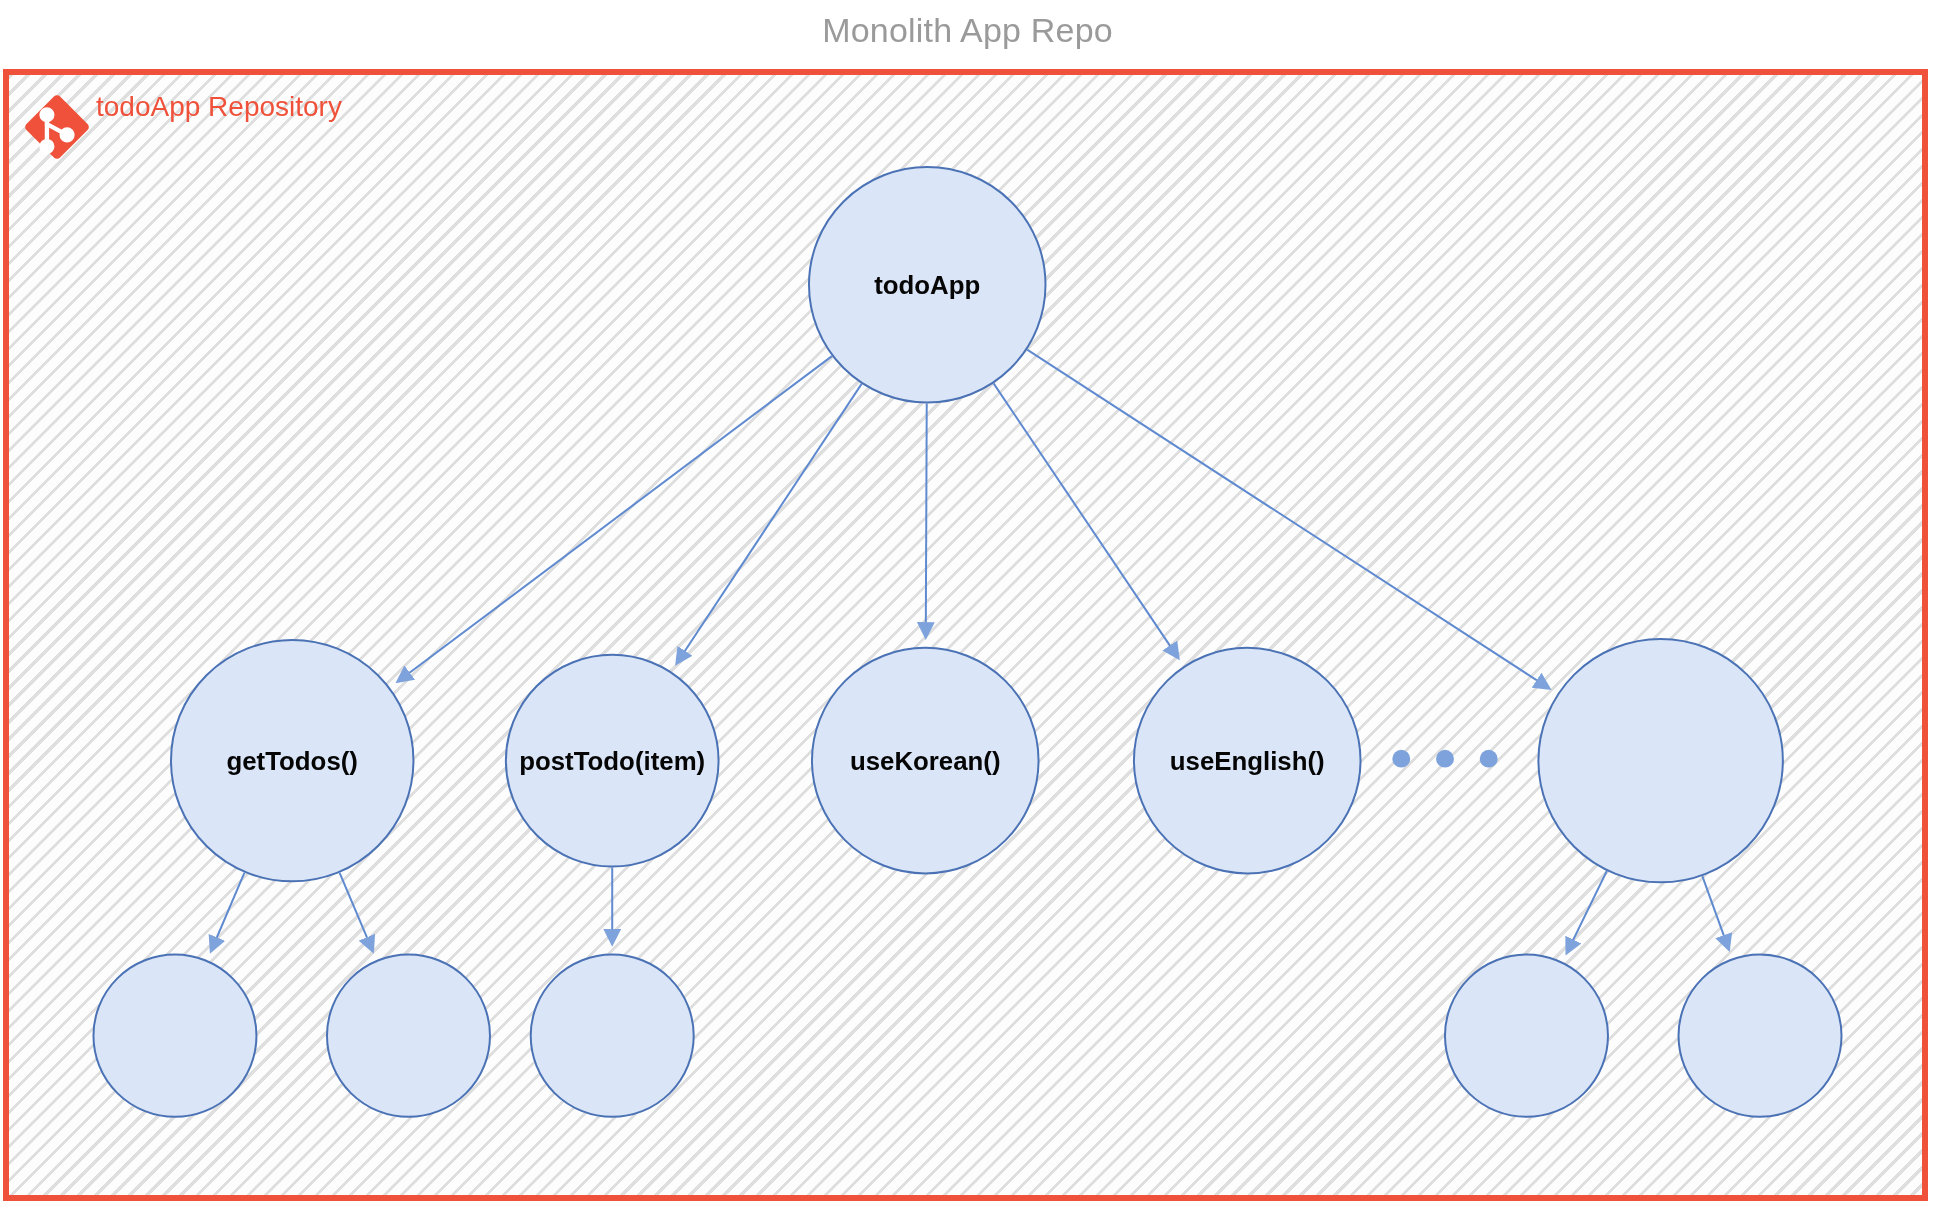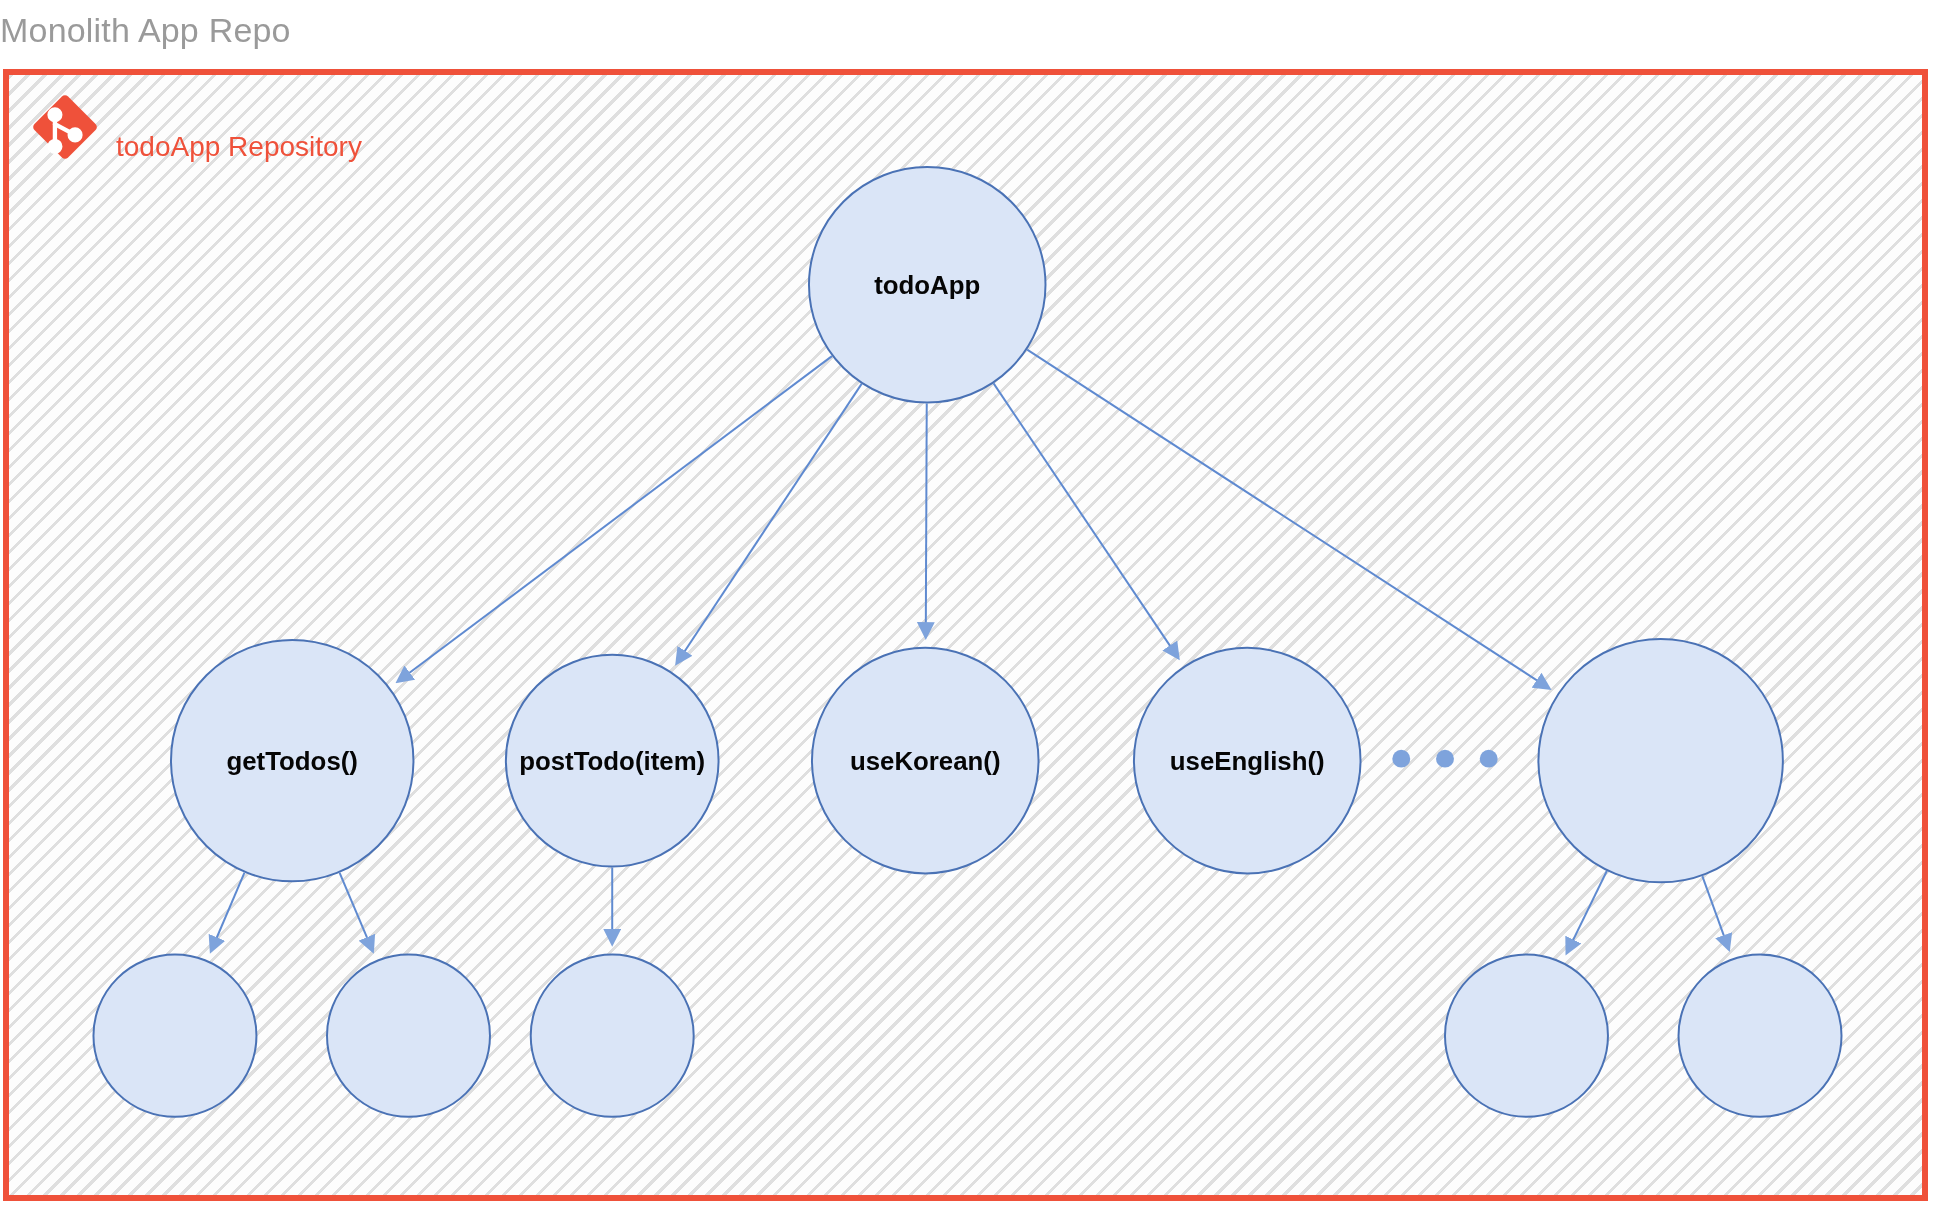--- a/index.html
+++ b/index.html
@@ -14,20 +14,21 @@
     font-family: "Liberation Sans", sans-serif;
     overflow: hidden;
     position: relative;
   }
 
   #page-title {
     position: absolute;
     left: 0;
     top: 8px;
     width: 1935px;
+    text-align: center;
     font-size: 34px;
     font-weight: 400;
     color: #9a9a9a;
     letter-spacing: 0.2px;
     line-height: 44px;
   }
 
   #repo-container {
     position: absolute;
     left: 3px;
@@ -41,25 +42,25 @@
         135deg,
         #dfdfdf 0px,
         #dfdfdf 3px,
         #fdfdfd 3px,
         #fdfdfd 12px
     );
   }
 
   #repo-header {
     position: absolute;
-    left: 20px;
+    left: 12px;
     top: 16px;
     display: flex;
-    align-items: flex-end;
-    gap: 15px;
+    align-items: flex-start;
+    gap: 3px;
     z-index: 6;
   }
   #git-icon {
     width: 72px;
     height: 72px;
     display: block;
   }
   #repo-label {
     font-size: 28px;
     color: #ef513a;

